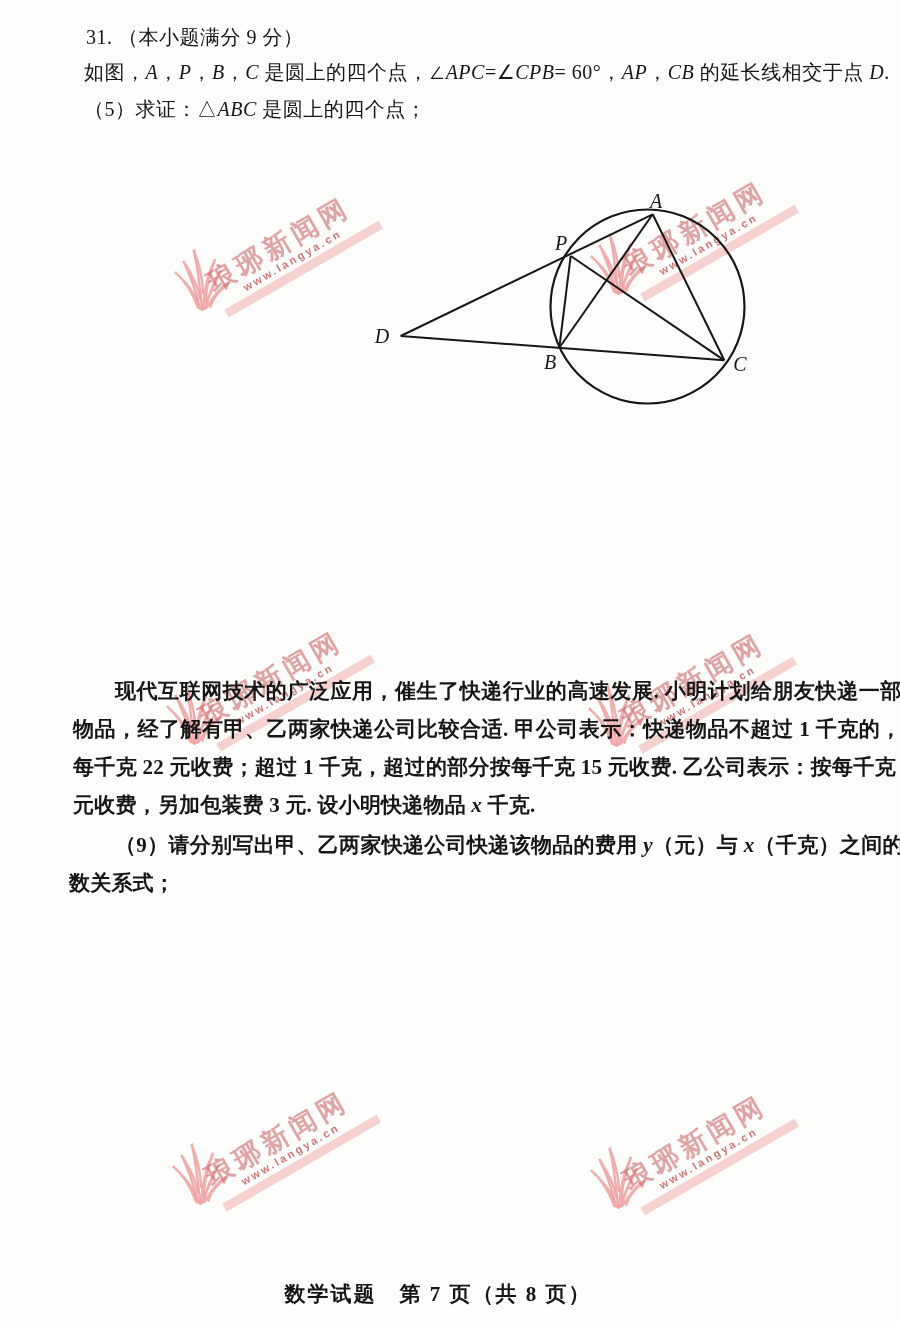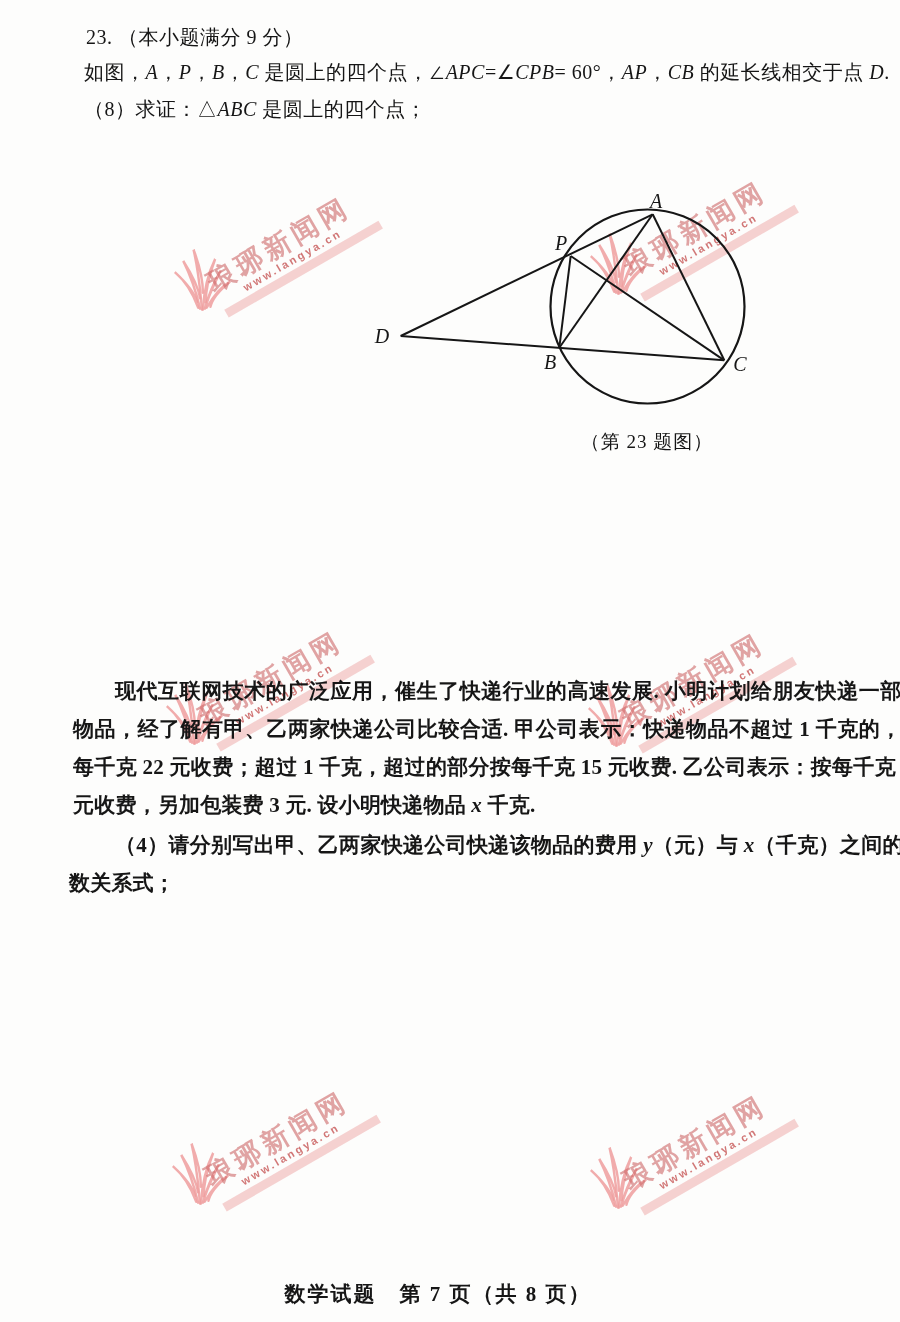--- a/index.html
+++ b/index.html
@@ -162,38 +162,37 @@
         <path d="M33 80 C34 62 38 42 46 26 C40 42 36 58 36 72"></path>
       </g>
     </svg>
     <div class="wm-rot">
       <div class="wm-title">琅琊新闻网</div>
       <div class="wm-url">www.langya.cn</div>
       <div class="wm-bar"></div>
     </div>
   </div>
 
-  <div class="t" style="left:86px;top:24px">23. （本小题满分 9 分）</div>
+  <div class="t" style="left:86px;top:24px">31. （本小题满分 9 分）</div>
   <div class="t" style="left:84px;top:59px"><span>如图，</span><span class="it">A</span><span>，</span><span class="it">P</span><span>，</span><span class="it">B</span><span>，</span><span class="it">C</span><span> 是圆上的四个点，∠</span><span class="it">APC</span><span>=∠</span><span class="it">CPB</span><span>= 60°，</span><span class="it">AP</span><span>，</span><span class="it">CB</span><span> 的延长线相交于点 </span><span class="it">D</span><span>.</span></div>
-  <div class="t" style="left:84px;top:96px"><span>（8）求证：△</span><span class="it">ABC</span><span> 是圆上的四个点；</span></div>
+  <div class="t" style="left:84px;top:96px"><span>（5）求证：△</span><span class="it">ABC</span><span> 是圆上的四个点；</span></div>
 
   <svg class="figure" width="440" height="268" viewBox="0 0 440 268">
     <circle class="edge" cx="287.5" cy="126.5" r="97" stroke-width="2.2"></circle>
     <line class="edge" x1="40.7" y1="156" x2="292.7" y2="34.3" stroke-width="2"></line>
     <line class="edge" x1="40.7" y1="156" x2="364.3" y2="180.3" stroke-width="2"></line>
     <line class="edge" x1="210.7" y1="76" x2="199.3" y2="167.7" stroke-width="2"></line>
     <line class="edge" x1="210.7" y1="76" x2="364.3" y2="180.3" stroke-width="2"></line>
     <line class="edge" x1="292.7" y1="34.3" x2="199.3" y2="167.7" stroke-width="2"></line>
     <line class="edge" x1="292.7" y1="34.3" x2="364.3" y2="180.3" stroke-width="2"></line>
     <text class="vlabel" x="296" y="28" text-anchor="middle">A</text>
     <text class="vlabel" x="201" y="70" text-anchor="middle">P</text>
     <text class="vlabel" x="190" y="189" text-anchor="middle">B</text>
     <text class="vlabel" x="380" y="191" text-anchor="middle">C</text>
     <text class="vlabel" x="22" y="163" text-anchor="middle">D</text>
   </svg>
-  <div class="caption">（第 23 题图）</div>
 
   <div class="para indent2" style="left:26px;top:672px;width:850px"><span>现代互联网技术的广泛应用，催生了快递行业的高速发展. 小明计划给朋友快递一部分物品，经了解有甲、乙两家快递公司比较合适. 甲公司表示：快递物品不超过 1 千克的，按每千克 22 元收费；超过 1 千克，超过的部分按每千克 15 元收费. 乙公司表示：按每千克 16 元收费，另加包装费 3 元. 设小明快递物品 </span><span class="it">x</span><span> 千克.</span></div>
-  <div class="para indent2b" style="left:22px;top:826px;width:856px"><span>（4）请分别写出甲、乙两家快递公司快递该物品的费用 </span><span class="it">y</span><span>（元）与 </span><span class="it">x</span><span>（千克）之间的函数关系式；</span></div>
+  <div class="para indent2b" style="left:22px;top:826px;width:856px"><span>（9）请分别写出甲、乙两家快递公司快递该物品的费用 </span><span class="it">y</span><span>（元）与 </span><span class="it">x</span><span>（千克）之间的函数关系式；</span></div>
 
   <div class="footer">数学试题　第 7 页（共 8 页）</div>
 
 </div>
 
 </body></html>

